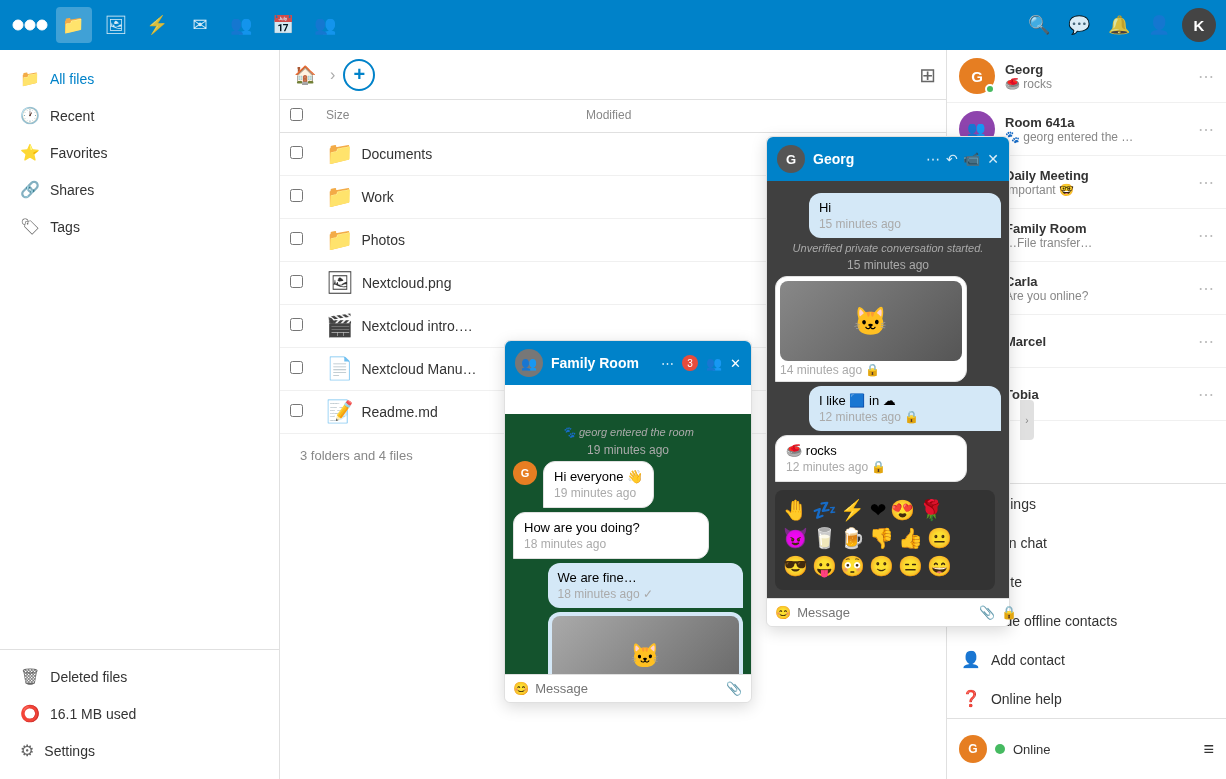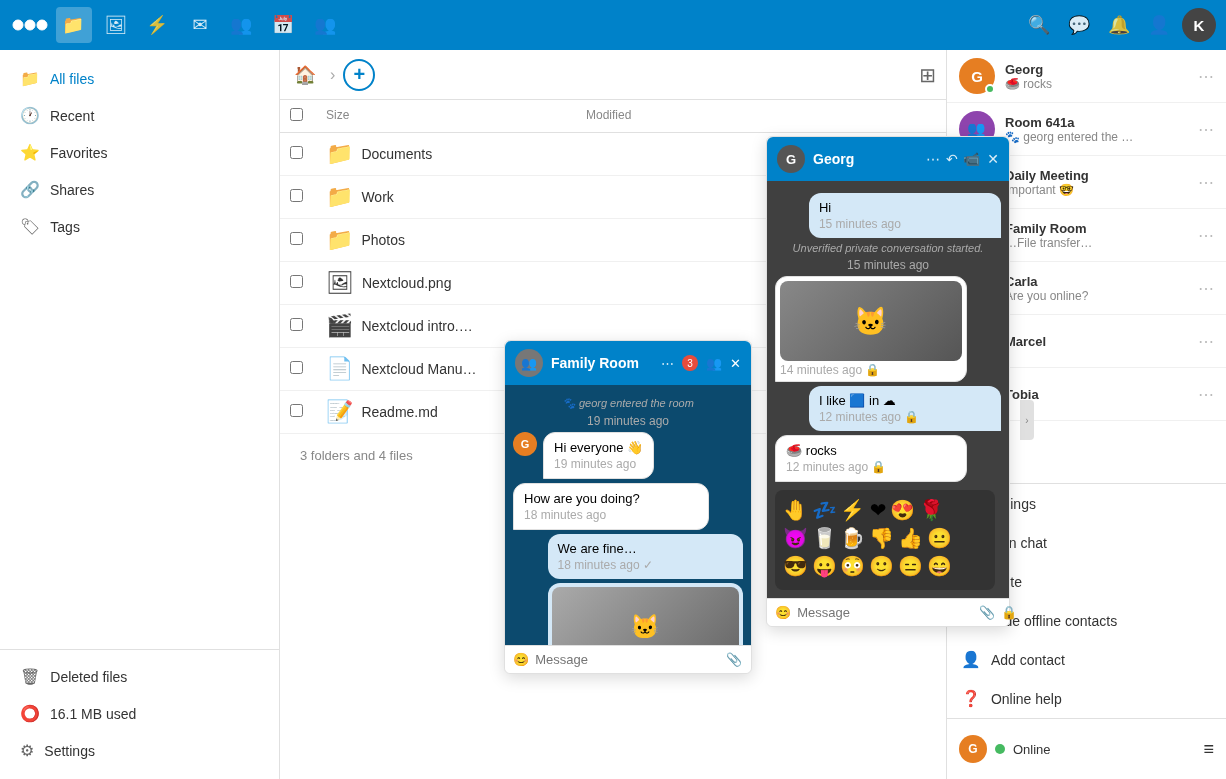--- a/index.html
+++ b/index.html
@@ -180,21 +180,21 @@
       display: flex; align-items: center; gap: 8px;
     }
     .family-chat-avatar {
       width: 28px; height: 28px; border-radius: 50%;
       background: #777; color: #fff;
       display: flex; align-items: center; justify-content: center;
       font-size: 13px; font-weight: bold;
     }
     .family-chat-name { font-weight: 600; font-size: 14px; flex: 1; }
     .badge { background: #e74c3c; color: #fff; border-radius: 50%; width: 16px; height: 16px; font-size: 10px; display: flex; align-items: center; justify-content: center; }
-    .family-chat-body { flex: 1; overflow-y: auto; padding: 8px; background: #0c4a6e; max-height: 260px; }
+    .family-chat-body { flex: 1; overflow-y: auto; padding: 8px; background: #14532d; max-height: 260px; margin-top: 29px; }
     .family-chat-footer { padding: 6px 8px; border-top: 1px solid #e0e0e0; display: flex; align-items: center; gap: 6px; background: #fff; border-radius: 0 0 6px 6px; }
 
     
     .emoji-panel {
       position: absolute;
       top: 580px; left: 766px;
       width: 220px;
       background: #333;
       border-radius: 8px;
       padding: 8px;

